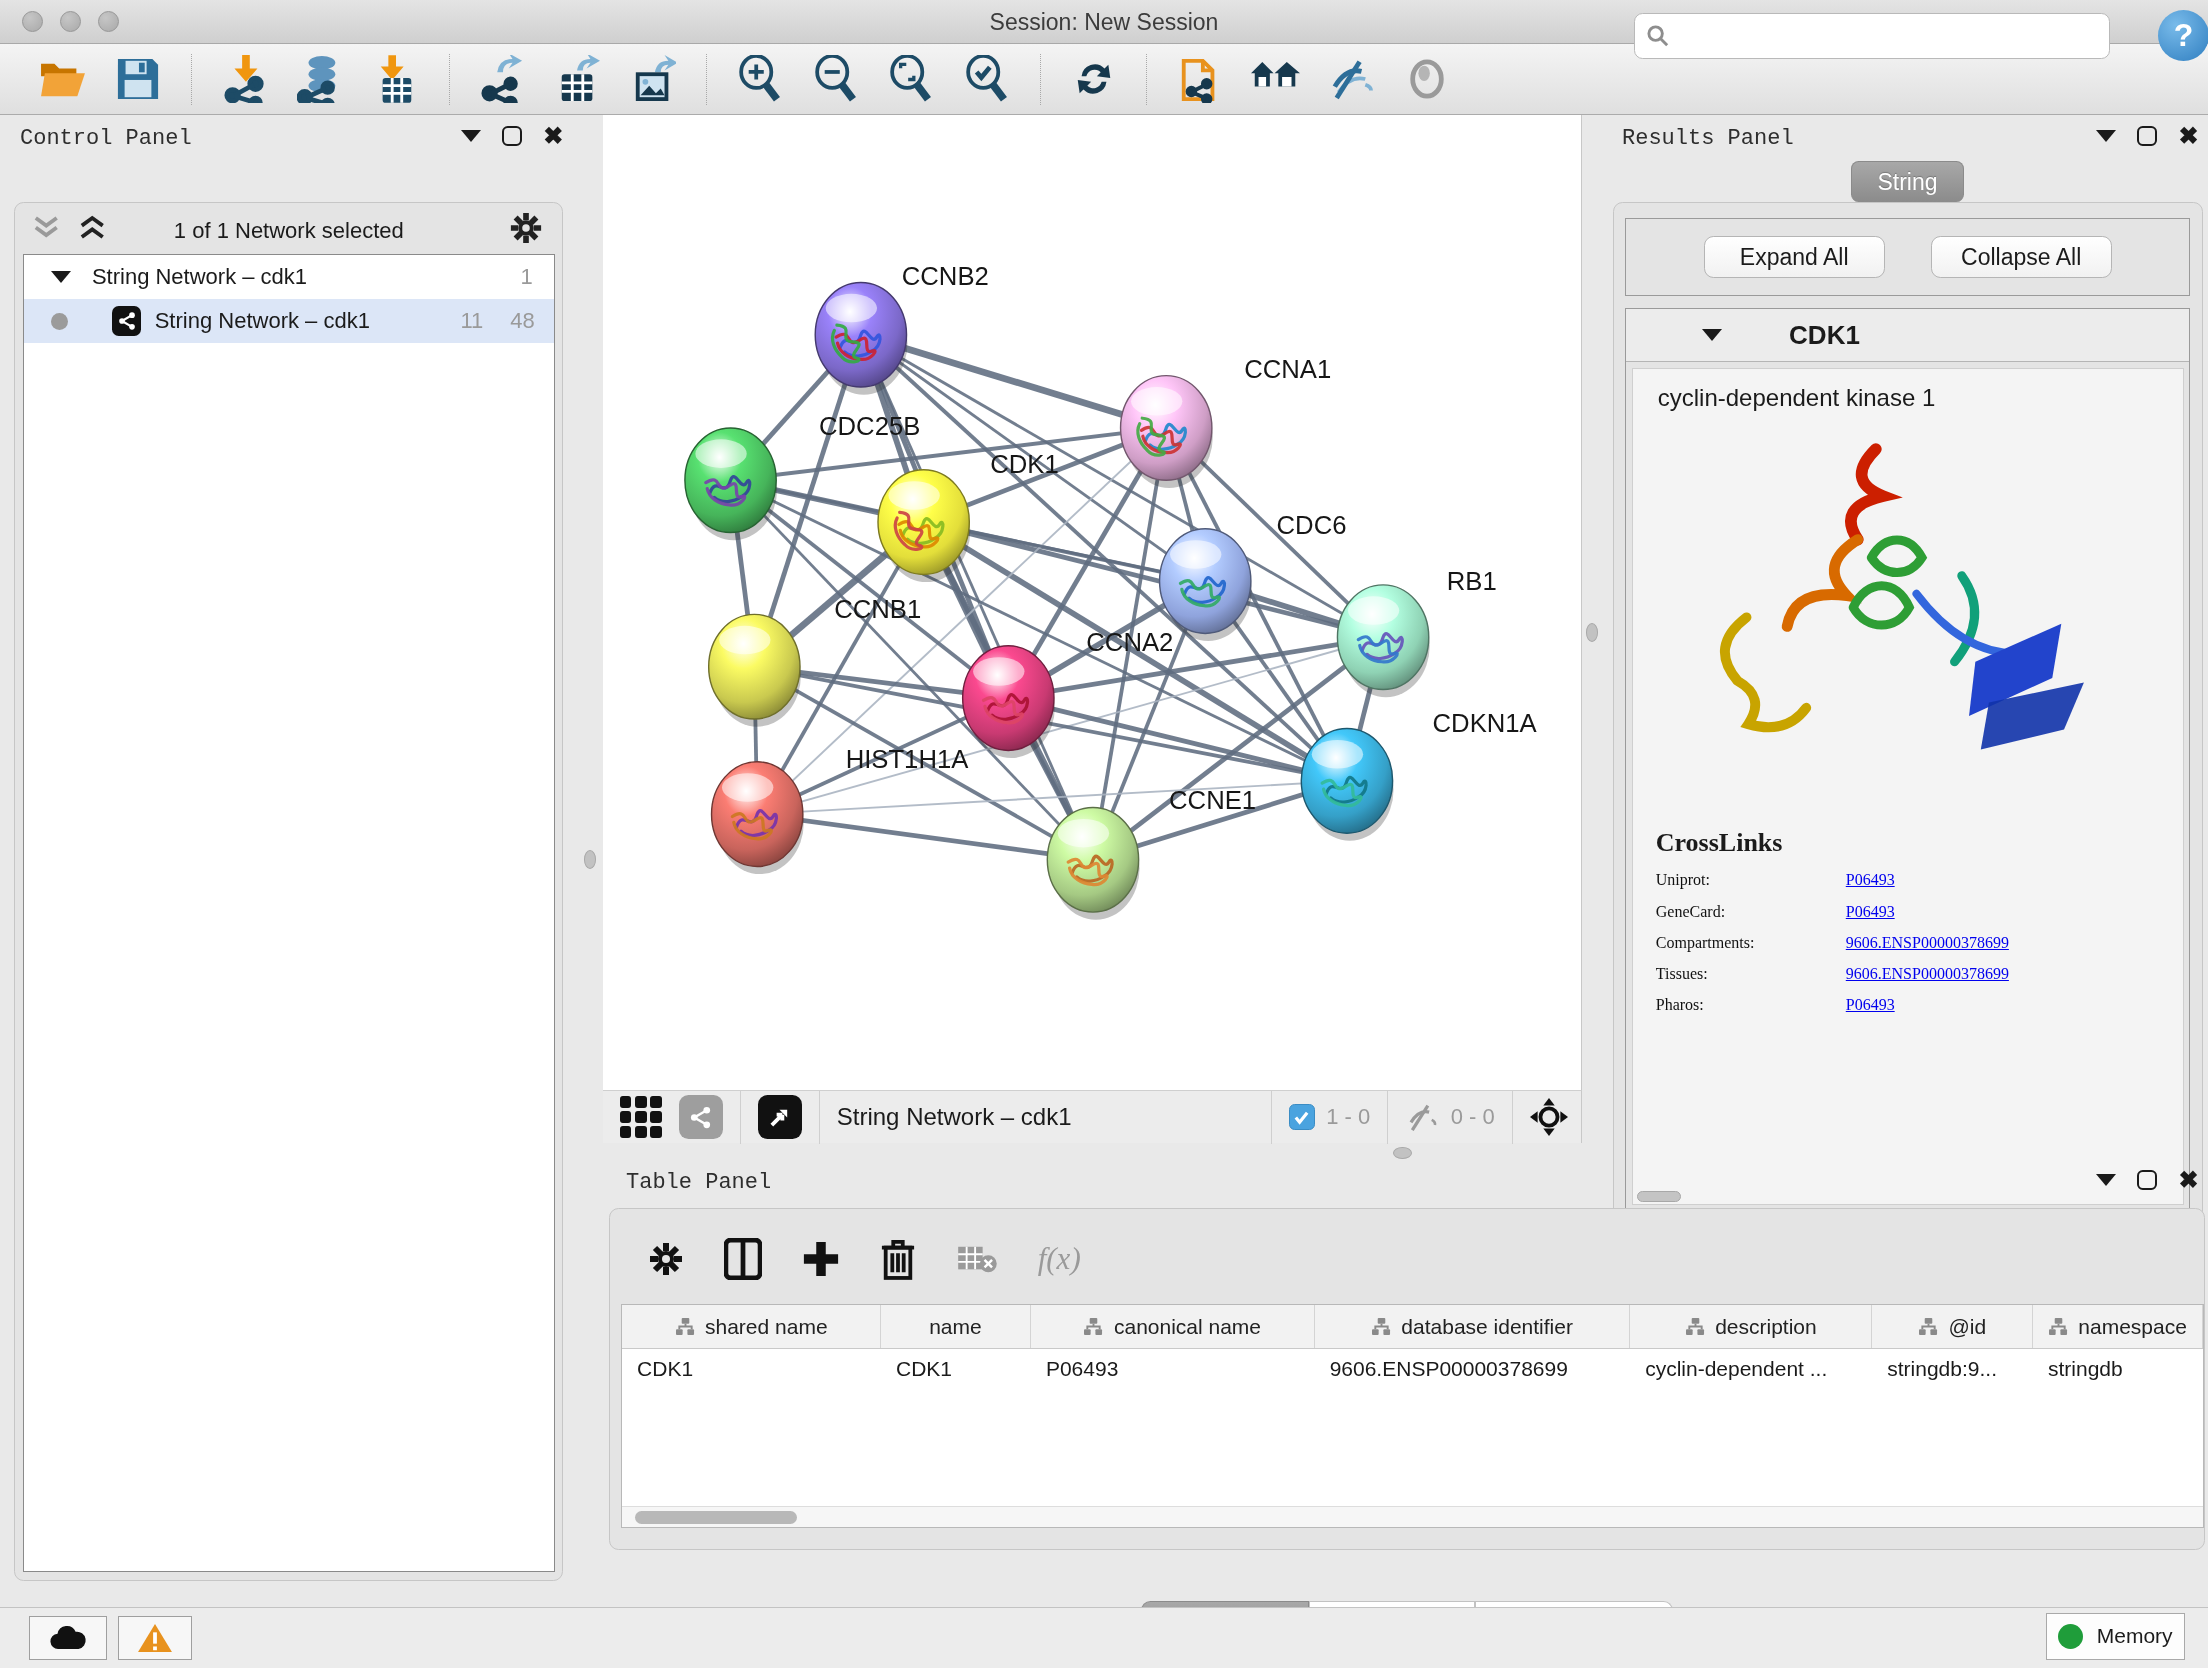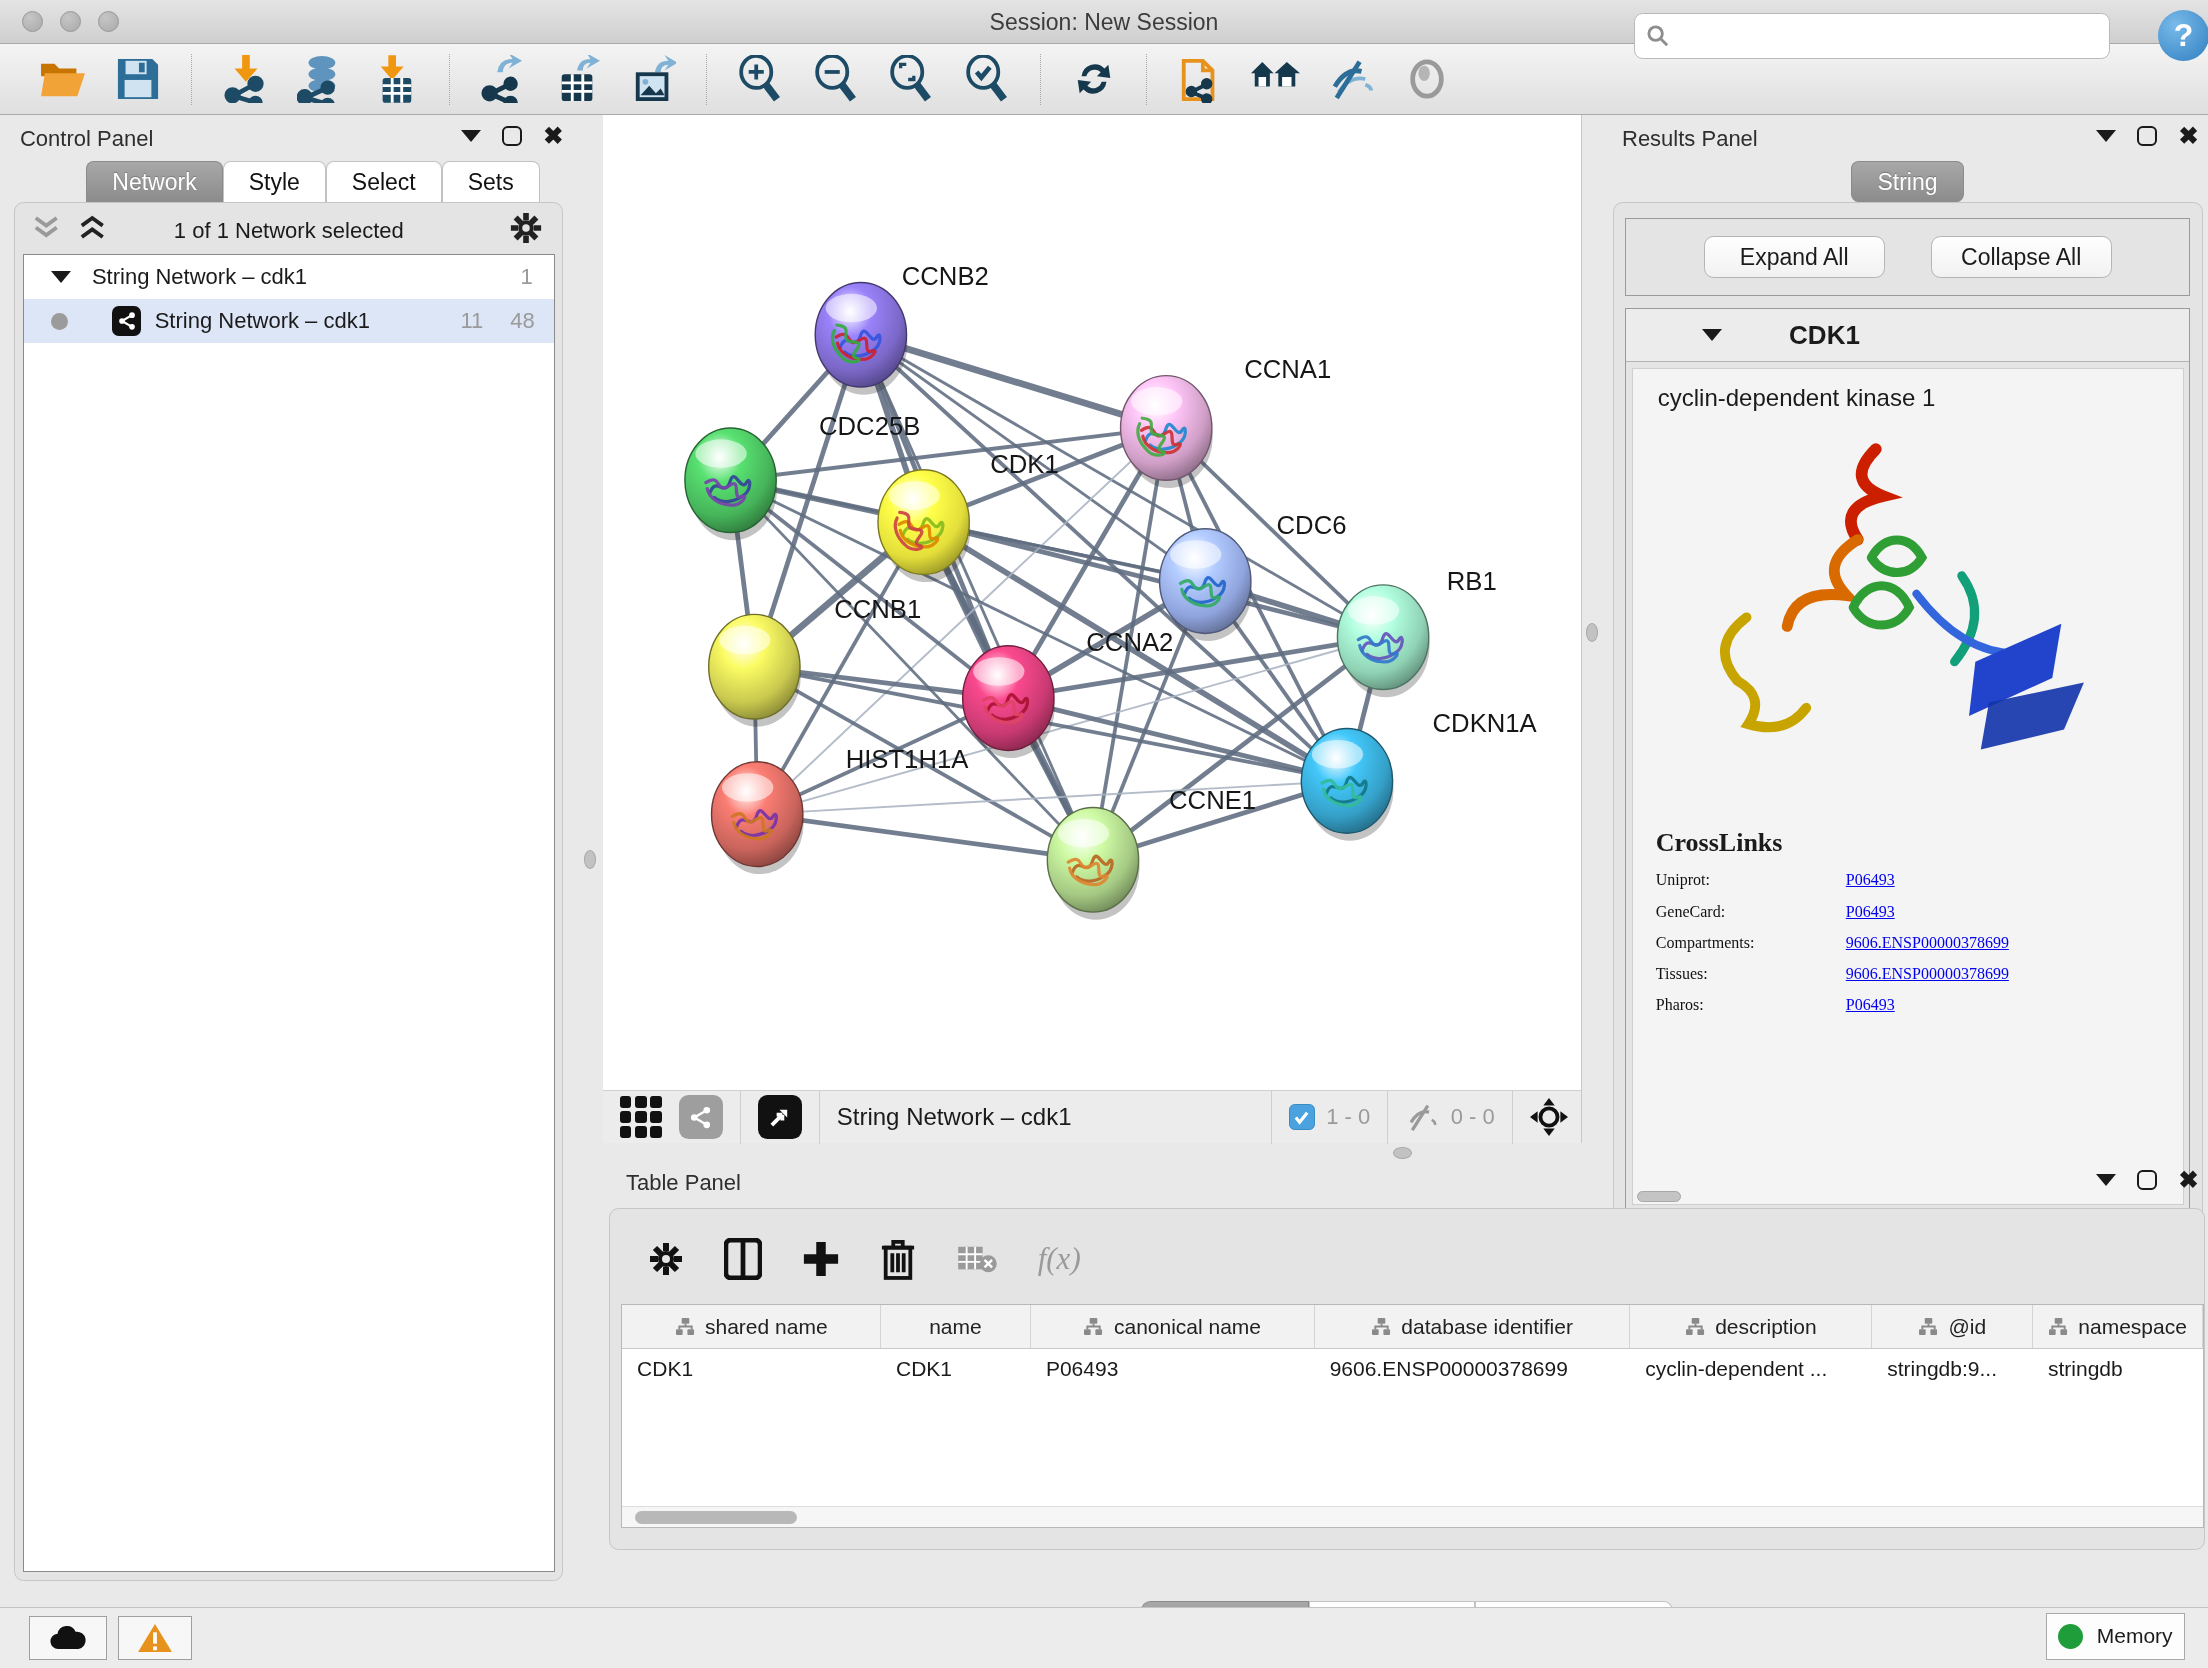--- a/index.html
+++ b/index.html
@@ -21,21 +21,21 @@
              display:flex; align-items:center; }
   .tb-icon { width:49px; height:49px; margin:0 13.3px; display:flex; align-items:center; justify-content:center; }
   .tb-sep { width:0; height:51px; border-left:1.9px dotted #a8a8a8; margin:0 15px; }
   .search-box { position:absolute; left:1634px; top:13.3px; width:476px; height:46px; background:#fff;
                 border:1.9px solid #b9b9b9; border-radius:8.6px; display:flex; align-items:center; padding-left:11.4px; }
   .help-btn { position:absolute; left:2158px; top:9.5px; width:51px; height:51px; border-radius:50%;
               background:radial-gradient(circle at 35% 30%, #79bbea, #2f7ec0);
               color:#fff; font-size:32px; font-weight:bold; text-align:center; line-height:51px; }
 
   
-  .panel-header { position:absolute; font-size:22px; color:#2e2e2e; }
+  .panel-header { position:absolute; font-size:22px; color:#2e2e2e;font-family:Liberation Mono, monospace; }
   .ph-controls { position:absolute; display:flex; align-items:center; gap:21px; }
   .tri-down { width:0; height:0; border-left:10.5px solid transparent; border-right:10.5px solid transparent;
               border-top:12.4px solid #1a1a1a; }
   .float-sq { width:20px; height:20px; border:2.9px solid #1a1a1a; border-radius:5.7px; }
   .close-x { font-size:24px; font-weight:bold; color:#1a1a1a; line-height:20px; }
   .tab { height:41px; border:1px solid #c2c2c2; border-bottom:none; background:#fff;
          border-radius:7.6px 7.6px 0 0; font-size:23px; display:inline-flex; align-items:center;
          justify-content:center; padding:0 25px; color:#111; }
   .tab.sel { background:linear-gradient(#a8a8a8,#8b8b8b); color:#fff; border-color:#8b8b8b;
              text-shadow:0 -1px 1px rgba(0,0,0,.25); }
@@ -290,26 +290,20 @@
   <input style="border: none; outline: none; font-size: 23px; margin-left: 9.5px; width: 409px; background: transparent;" placeholder="">
 </div>
 <div class="help-btn">?</div>
 
 <div id="control-panel">
   <div class="panel-header" style="left:5.7px; top:11.4px">Control Panel</div>
   <div class="ph-controls" style="right:0; top:11.4px">
     <div class="tri-down"></div>
     <div class="float-sq"></div>
     <div class="close-x">✖</div>
-  </div>
-  <div style="position:absolute; left:72px; top:46px; display:flex;">
-    <div class="tab sel">Network</div>
-    <div class="tab">Style</div>
-    <div class="tab">Select</div>
-    <div class="tab">Sets</div>
   </div>
   <div id="cp-container" class="inner-gray">
     <div style="position:absolute; left:17px; top:11.4px; display:flex; gap:17px; align-items:center;">
       <svg width="28.5" height="27" viewBox="0 0 30 28">
           <path d="M4 4 l11 8 11 -8 M4 14 l11 8 11 -8" fill="none" stroke="#9a9a9a" stroke-width="4"></path>
         </svg>
       <svg width="28.5" height="27" viewBox="0 0 30 28">
           <path d="M4 12 l11 -8 11 8 M4 24 l11 -8 11 8" fill="none" stroke="#222" stroke-width="4"></path>
         </svg>
     </div>

